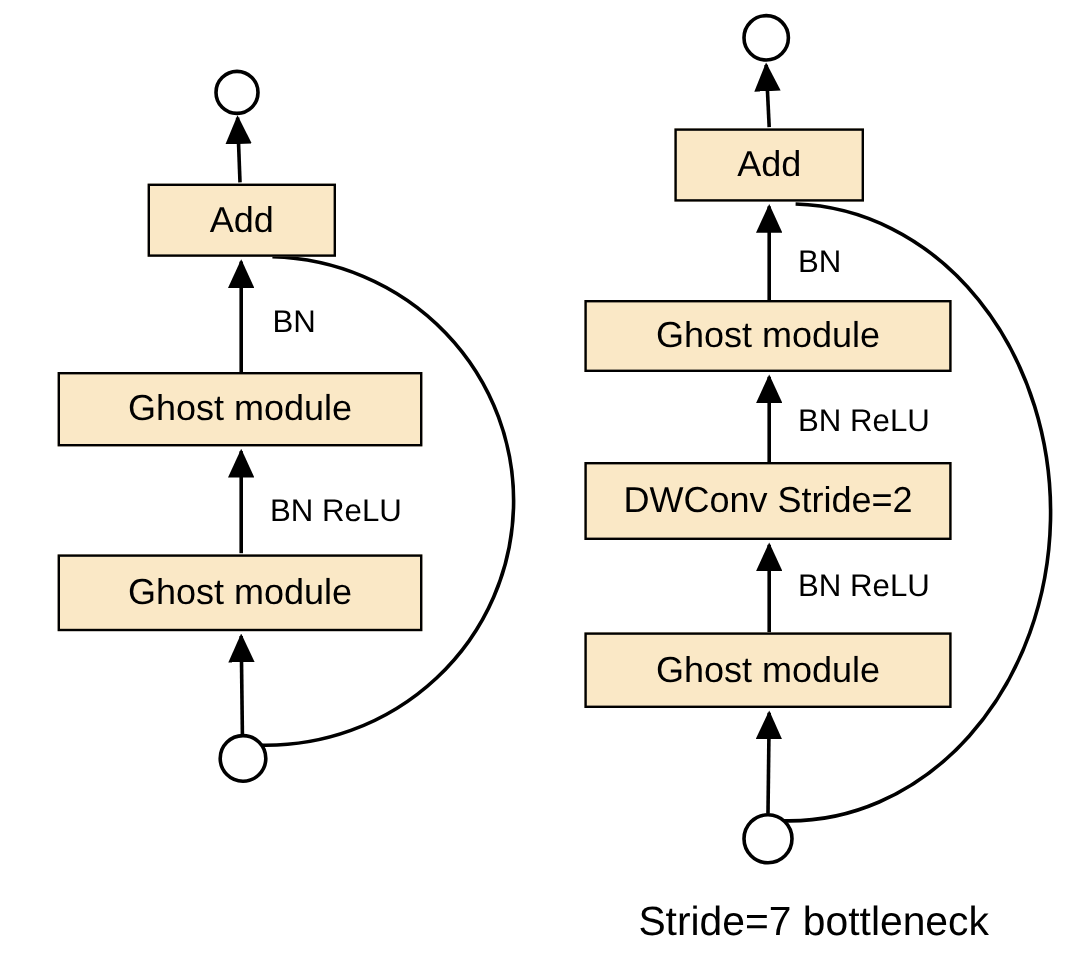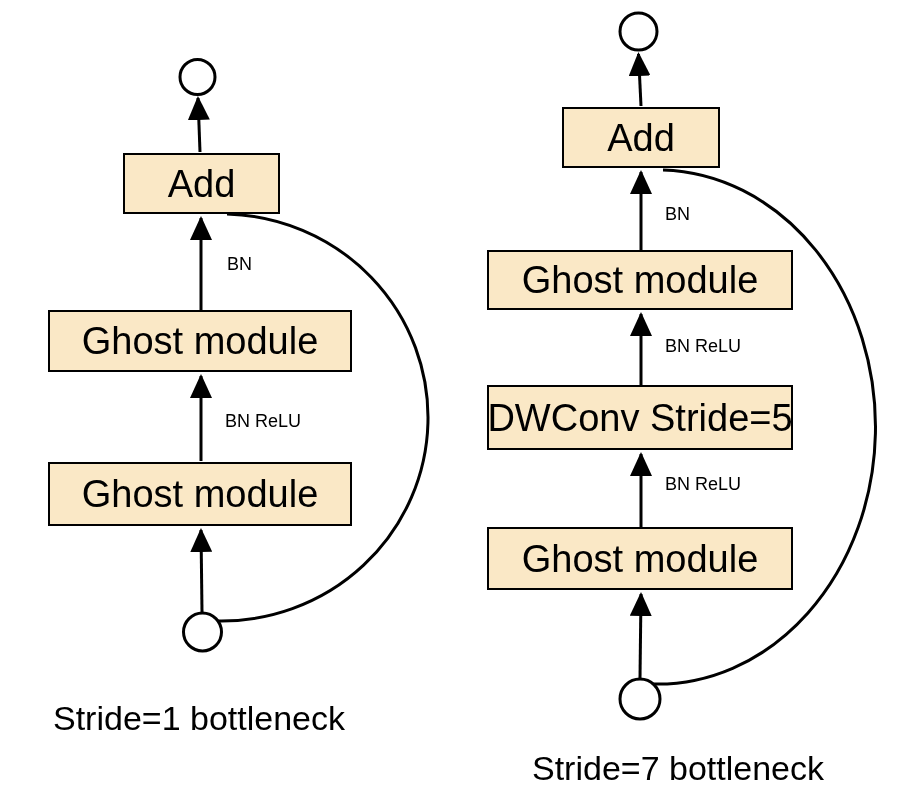--- a/index.html
+++ b/index.html
@@ -18,26 +18,26 @@
     color:var(--text);
     overflow:hidden;
   }
   .connectors{position:absolute;left:0;top:0;width:910px;height:798px;}
   .node{
     position:absolute;
     box-sizing:border-box;
     background:var(--box-fill);
     border:2.5px solid var(--box-border);
     display:flex;align-items:center;justify-content:center;
-    font-size:38px;line-height:1;
+    font-size:30px;line-height:1;
     white-space:nowrap;
   }
   .edge-label{
     position:absolute;
-    font-size:18px;line-height:1;
+    font-size:26px;line-height:1;
     white-space:nowrap;
   }
   .caption{
     position:absolute;
     font-size:34px;line-height:1;
     white-space:nowrap;
   }
   
   .l-add   {left:123px; top:153px; width:157px; height:61px;}
   .l-ghost1{left:48px;  top:310px; width:304px; height:62px;}
@@ -87,24 +87,23 @@
 
     <circle cx="638.5" cy="31.5" r="18.5" fill="#ffffff" stroke="#000000" stroke-width="3"></circle>
     <circle cx="640" cy="699" r="20" fill="#ffffff" stroke="#000000" stroke-width="3"></circle>
   </svg>
 
   <div class="node l-add">Add</div>
   <div class="node l-ghost1">Ghost module</div>
   <div class="node l-ghost2">Ghost module</div>
   <div class="edge-label l-bn">BN</div>
   <div class="edge-label l-bnrelu">BN ReLU</div>
-  <div class="caption l-cap">Stride=1 bottleneck</div>
 
   <div class="node r-add">Add</div>
   <div class="node r-ghost1">Ghost module</div>
-  <div class="node r-dwconv">DWConv Stride=5</div>
+  <div class="node r-dwconv">DWConv Stride=2</div>
   <div class="node r-ghost2">Ghost module</div>
   <div class="edge-label r-bn">BN</div>
   <div class="edge-label r-bnrelu1">BN ReLU</div>
   <div class="edge-label r-bnrelu2">BN ReLU</div>
   <div class="caption r-cap">Stride=7 bottleneck</div>
 
 </div>
 
 </body></html>

